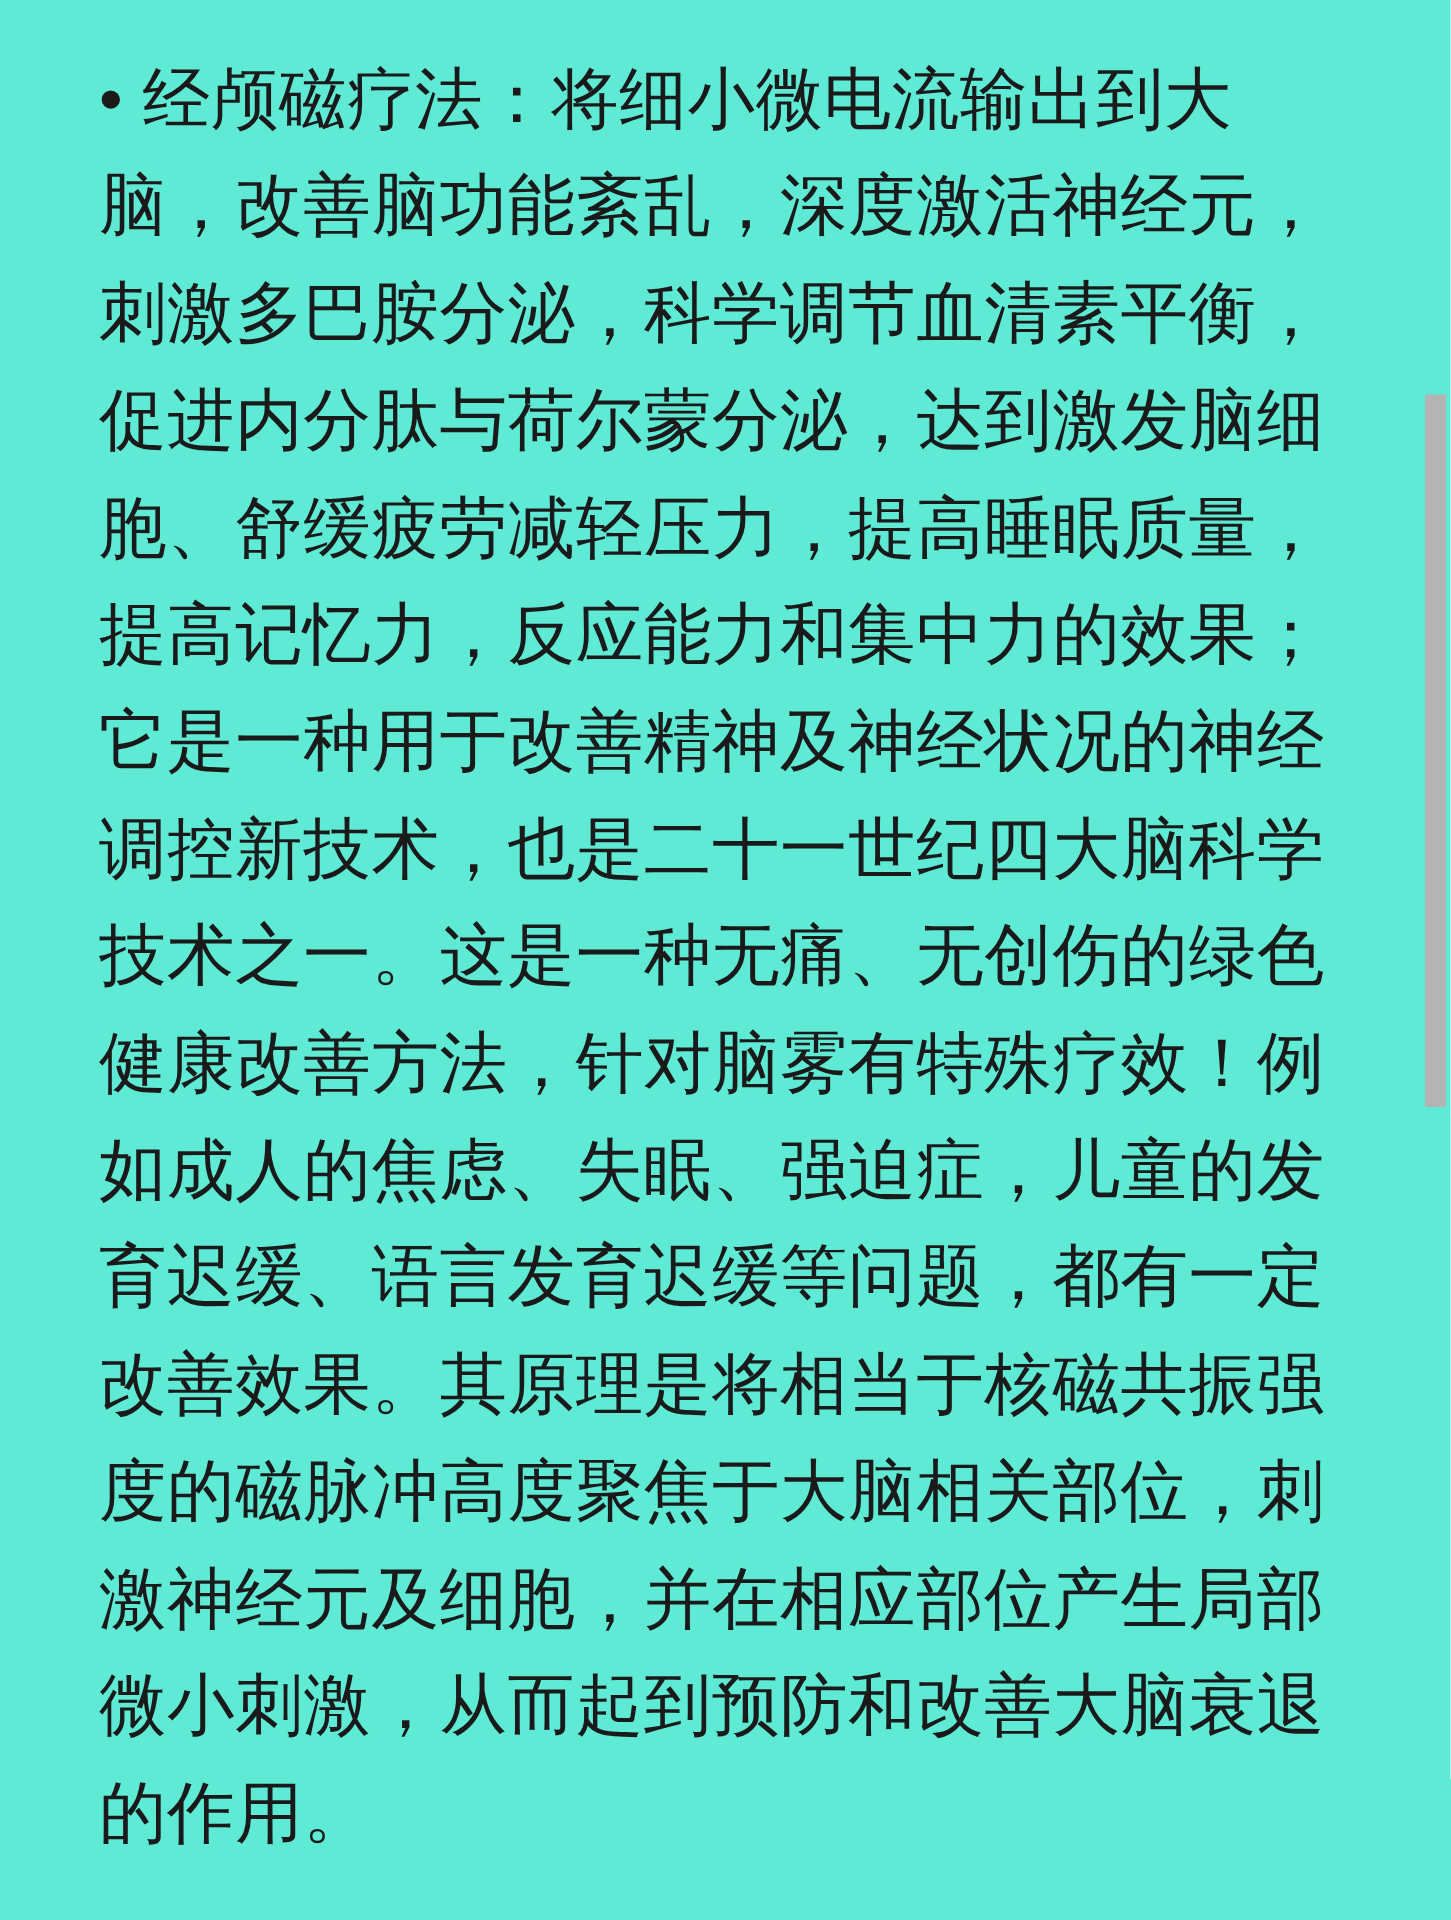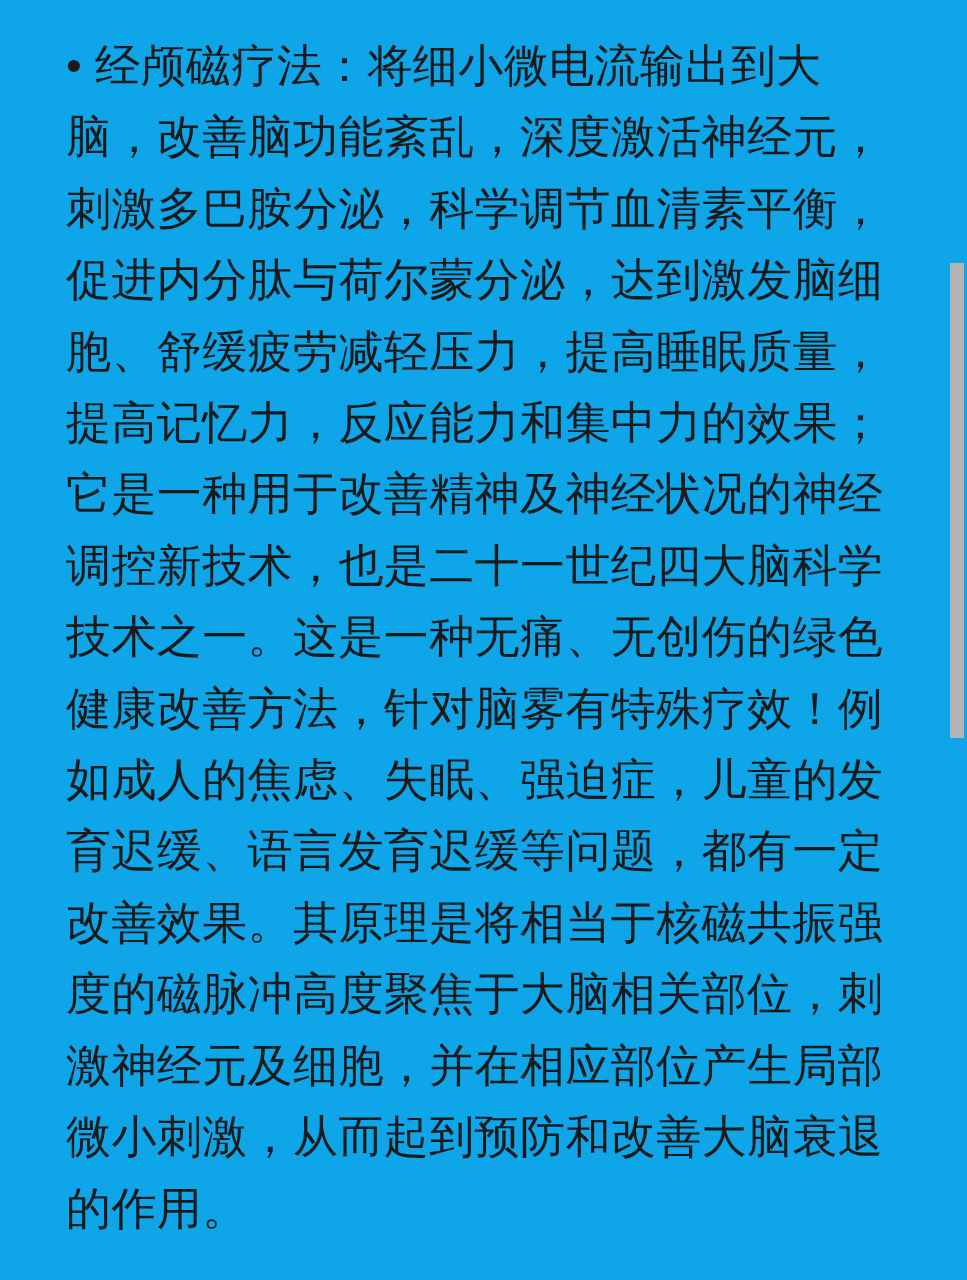--- a/index.html
+++ b/index.html
@@ -4,21 +4,21 @@
 <style>
   html, body {
     margin: 0;
     padding: 0;
     background: #ffffff;
   }
   .screen {
     position: relative;
     width: 967px;
     height: 1280px;
-    background: #0ea5e9;
+    background: #5eead4;
     overflow: hidden;
     font-family: "Liberation Sans", sans-serif;
   }
   .content {
     position: absolute;
     left: 66px;
     top: 30px;
     width: 840px;
   }
   .text {

